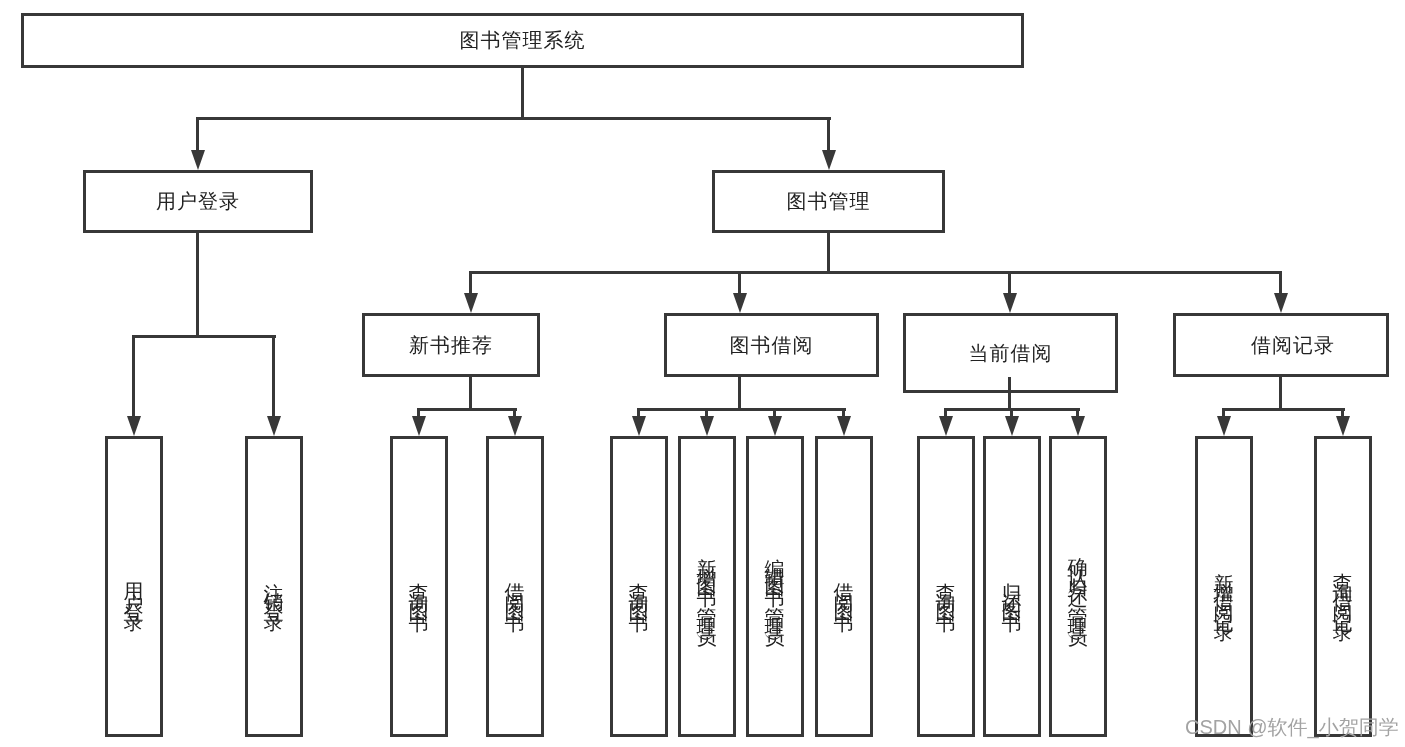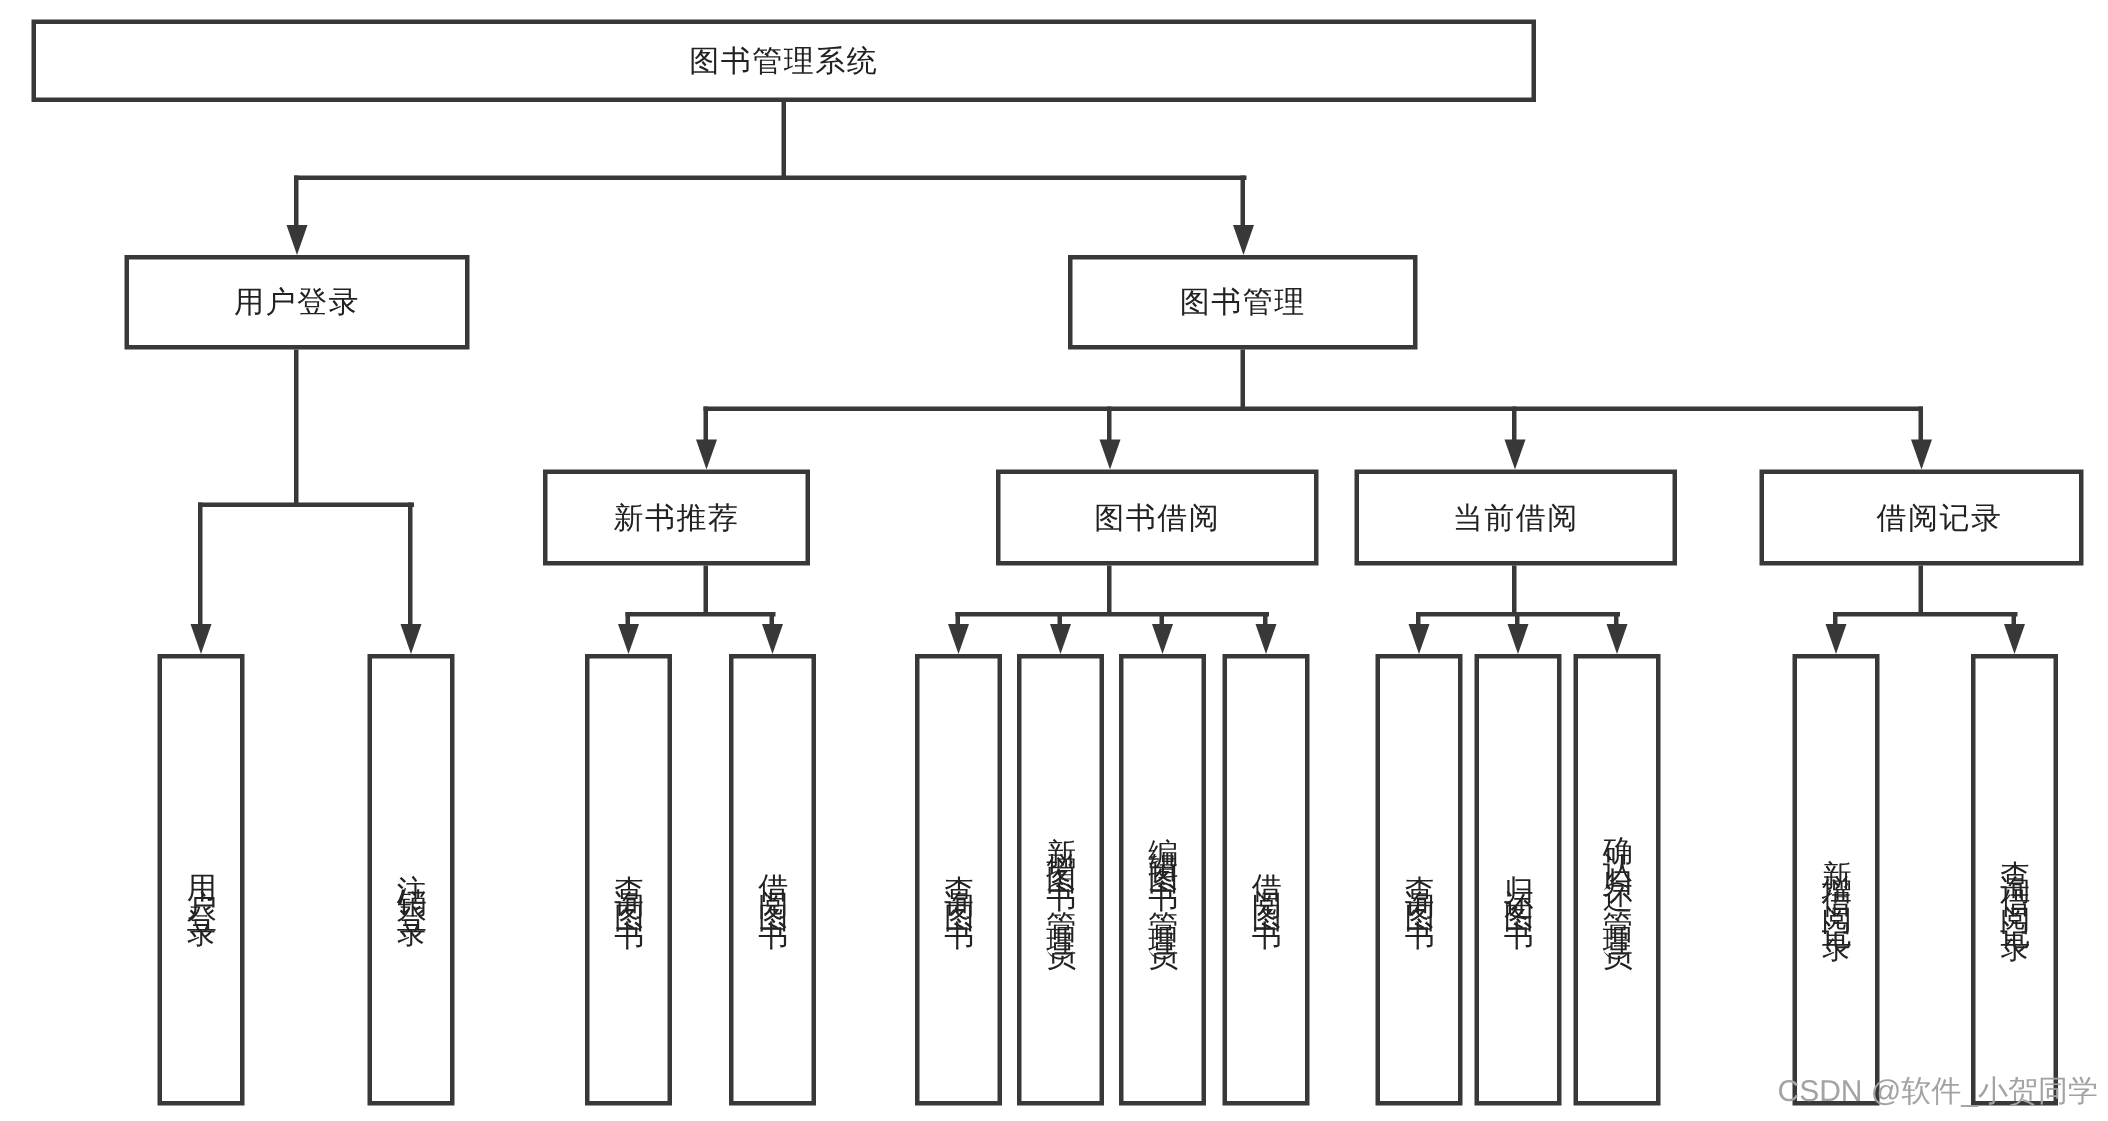--- a/index.html
+++ b/index.html
@@ -98,21 +98,21 @@
   <div class="ar" style="left:733px;top:293px;"></div>
   <div class="ar" style="left:1003px;top:293px;"></div>
   <div class="ar" style="left:1274px;top:293px;"></div>
 
   <div class="nb" style="left:362px;top:313px;width:178px;height:64px;">
     <span>新书推荐</span>
   </div>
   <div class="nb" style="left:633px;top:313px;width:215px;height:64px;margin-left:31px;">
     <span>图书借阅</span>
   </div>
-  <div class="nb" style="left:903px;top:313px;width:215px;height:64px;">
+  <div class="nb" style="left:903px;top:313px;width:215px;height:80px;">
     <span>当前借阅</span>
   </div>
   <div class="nb" style="left:1173px;top:313px;width:216px;height:64px;padding-left:24px;">
     <span>借阅记录</span>
   </div>
 
   <div class="vl" style="left:469px;top:377px;height:33px;"></div>
   <div class="hl" style="left:417px;top:408px;width:100px;"></div>
   <div class="vl" style="left:417px;top:408px;height:10px;"></div>
   <div class="vl" style="left:513px;top:408px;height:10px;"></div>

